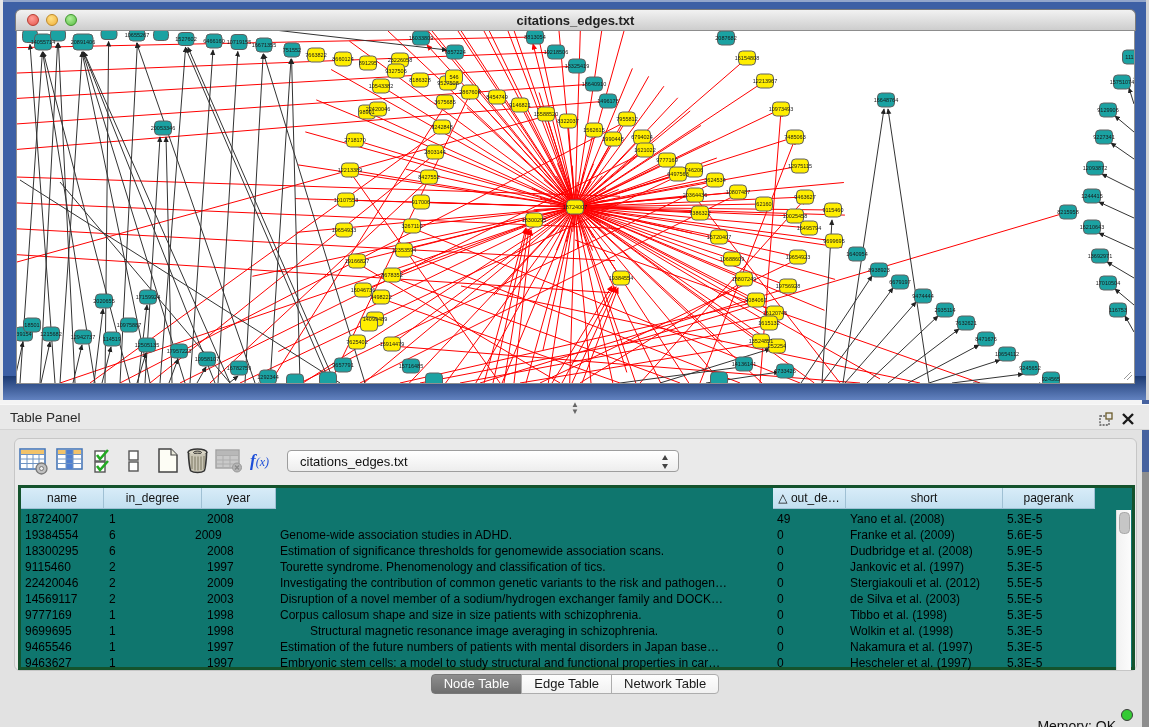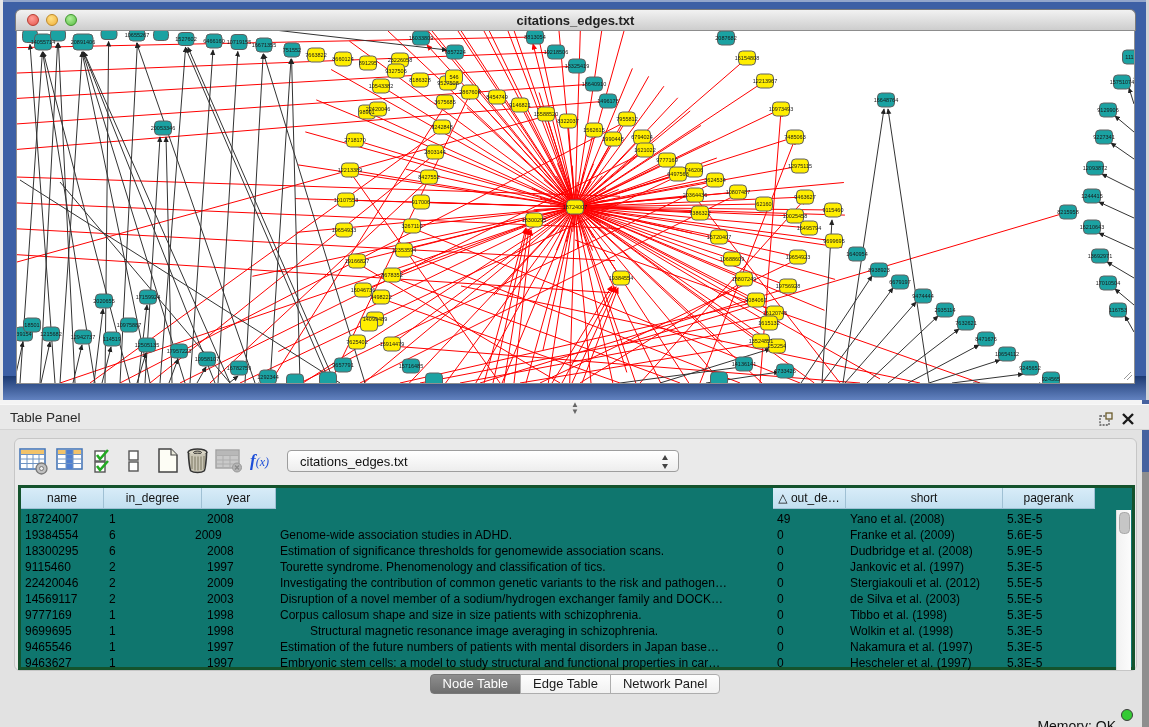--- a/index.html
+++ b/index.html
@@ -762,18 +762,18 @@
           <span class="c" style="left:186px;width:70px;">1997</span>
           <span class="c" style="left:259px;width:493px;">Embryonic stem cells: a model to study structural and functional properties in car…</span>
           <span class="c" style="left:756px;width:69px;">0</span>
           <span class="c" style="left:829px;width:153px;">Hescheler et al. (1997)</span>
           <span class="c" style="left:986px;width:88px;">5.3E-5</span>
         </div>
   <div id="sb">
           <div id="sbt"></div>
         </div>
  </div>
- <div id="tabs"><span class="tab sel" style="border-radius:4px 0 0 4px;">Node Table</span><span class="tab">Edge Table</span><span class="tab" style="border-radius:0 4px 4px 0;">Network Panel</span></div>
+ <div id="tabs"><span class="tab sel" style="border-radius:4px 0 0 4px;">Node Table</span><span class="tab">Edge Table</span><span class="tab" style="border-radius:0 4px 4px 0;">Network Table</span></div>
  <div id="status">
         <div id="mem">Memory: OK</div>
         <div id="memdot"></div>
       </div>
 </div>
 </div>
 </body></html>

